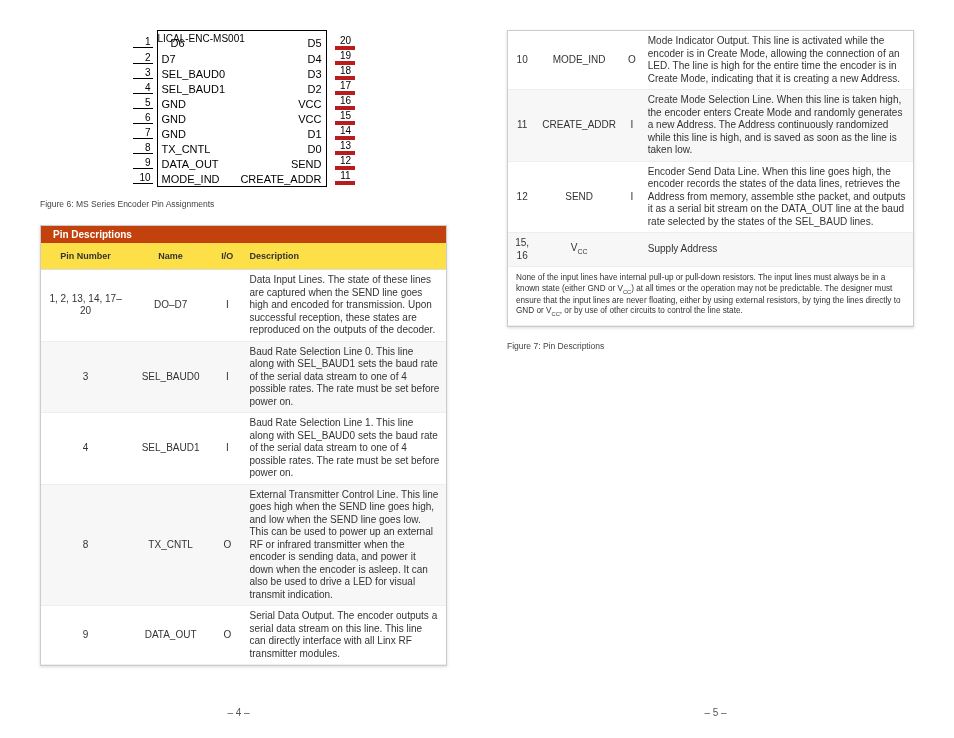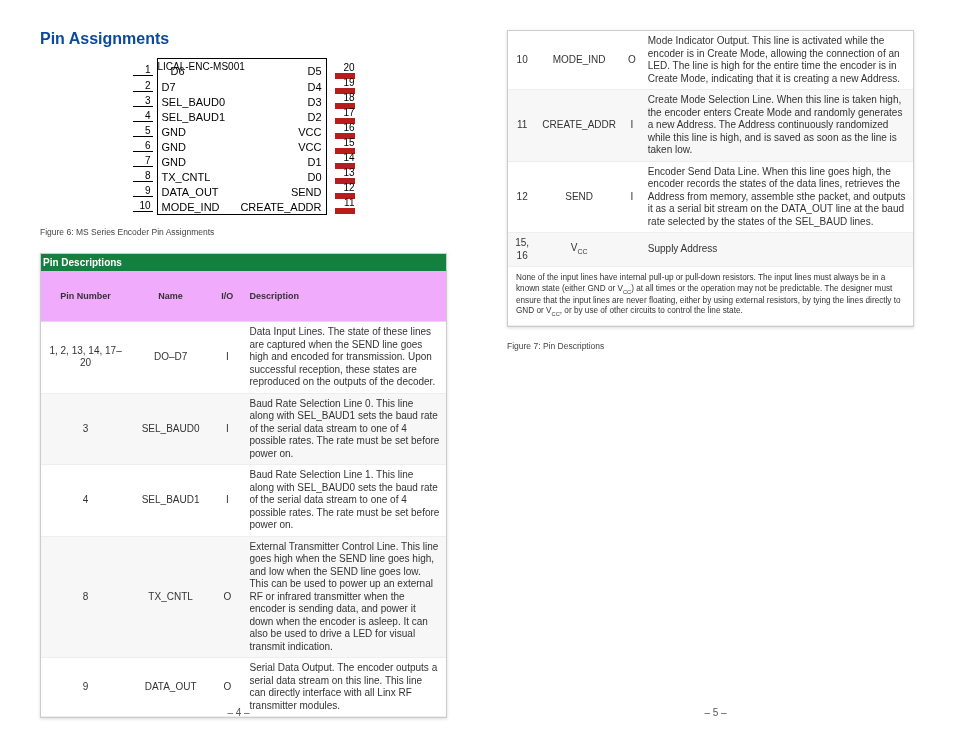--- a/index.html
+++ b/index.html
@@ -88,49 +88,49 @@
   .pin-col .pin:first-child { height: 20px; padding-top: 4px;}
   .pin-left .pin { justify-content: flex-end; }
   .pin-left .pin .num { 
     border-bottom: 1px solid #000; 
     width: 20px; 
     text-align: right; 
     padding-right: 2px;
     margin-right: 4px;
   }
   .pin-right .pin .num { 
-    border-bottom: 6px solid #b91c1c; 
+    border-bottom: 4px solid #b91c1c; 
     width: 20px; 
-    text-align: right; 
+    text-align: center; 
     padding-left: 2px;
     margin-left: 8px;
   }
   .fig-caption {
     font-size: 8.5px;
     color: #444;
     margin: 10px 0 16px 0;
   }
   
   .desc-table-wrap {
     border: 1px solid #ccc;
     box-shadow: 0 1px 3px rgba(0,0,0,0.15);
   }
   table { border-collapse: collapse; width: 100%; }
   .tbl-title {
-    background: #15803d;
+    background: #c2410c;
     color: #fff;
     font-weight: bold;
     font-size: 10px;
-    padding: 3px 2px;
+    padding: 3px 12px;
   }
   th {
-    background: #f0abfc;
+    background: #fde047;
     font-weight: bold;
     font-size: 9px;
-    padding: 20px 6px;
+    padding: 8px 6px;
     border-bottom: 1px solid #ddd;
     text-align: left;
   }
   th.center, td.center { text-align: center; }
   td {
     font-size: 10px;
     padding: 4px 6px;
     border-bottom: 1px solid #eee;
     vertical-align: middle;
     line-height: 1.25;
@@ -143,21 +143,20 @@
   .col-desc { width: 50%; }
   .note-row td { font-size: 8.2px; padding: 6px 8px; line-height: 1.3; }
   sub { font-size: 0.7em; }
 </style>
 </head>
 <body>
 
 <div class="pages">
 
   <div class="page">
-    <h1 class="section-title">Pin Assignments</h1>
 
     <div class="chip-wrap">
       <div class="chip">
         <div class="pin-col pin-left" id="pins-left">
             <div class="pin">
               <span class="num">1</span>
             </div>
             <div class="pin">
               <span class="num">2</span>
             </div>

